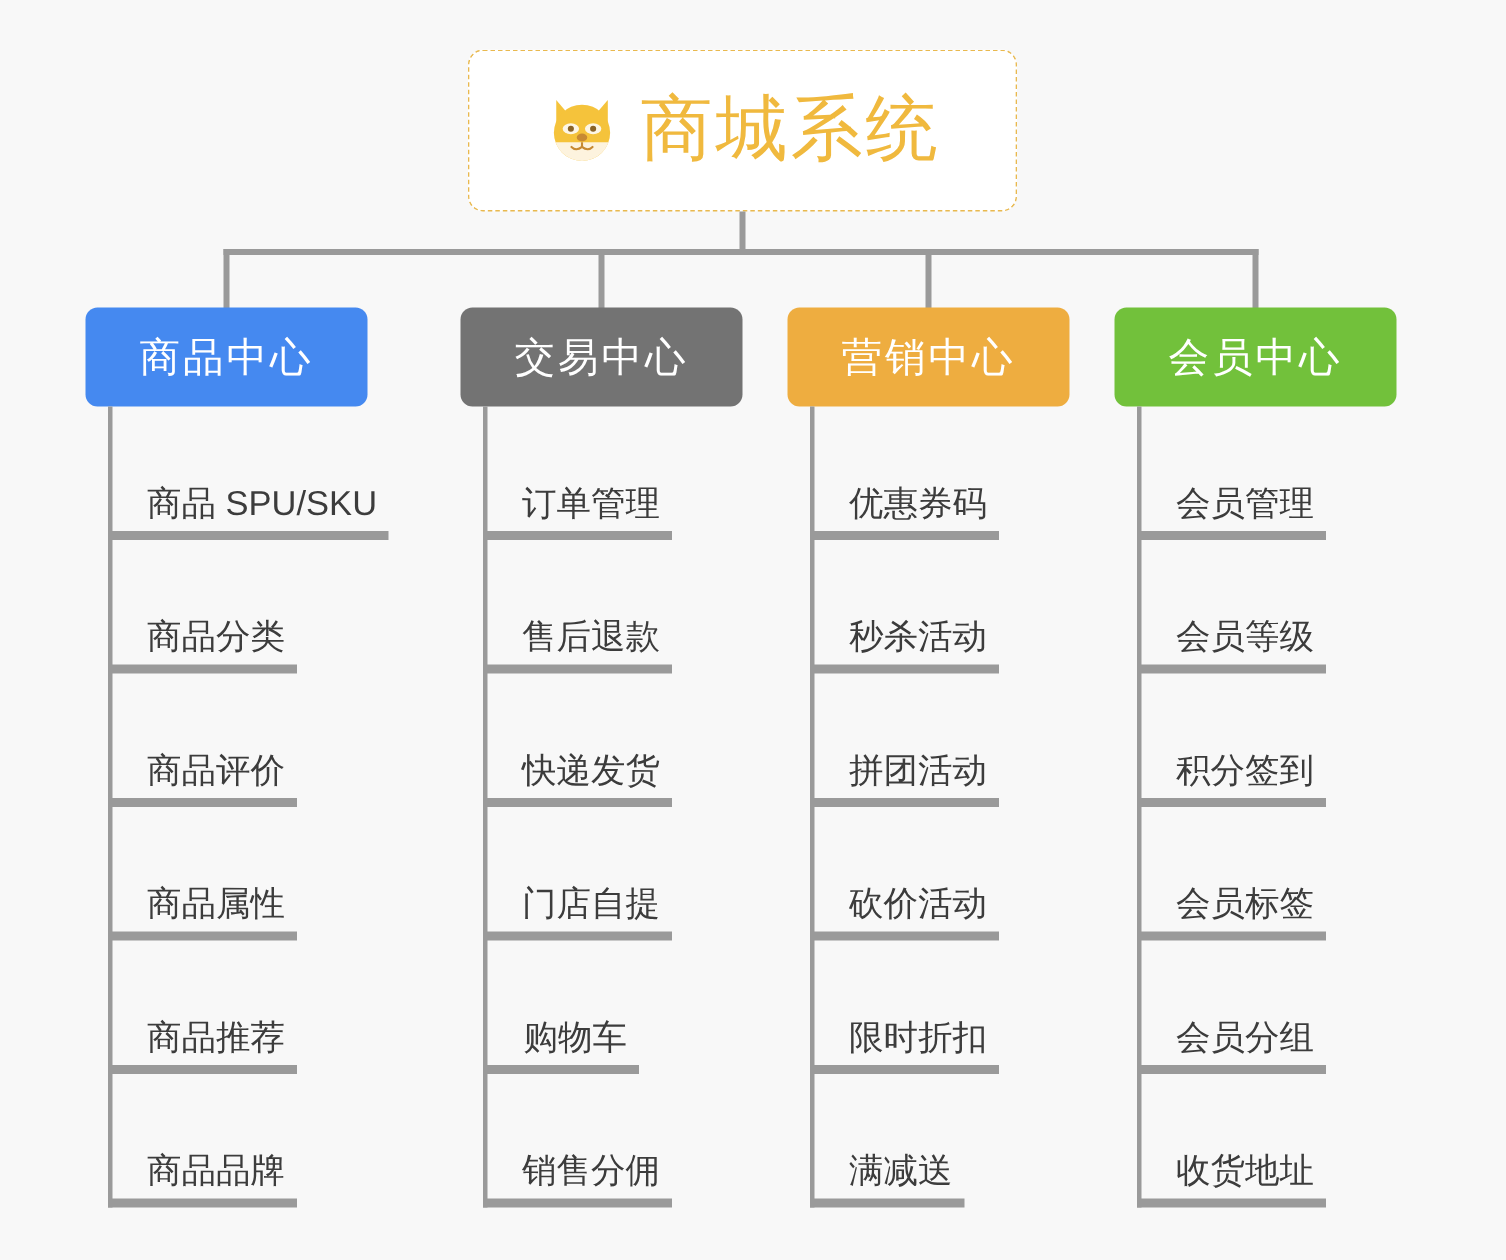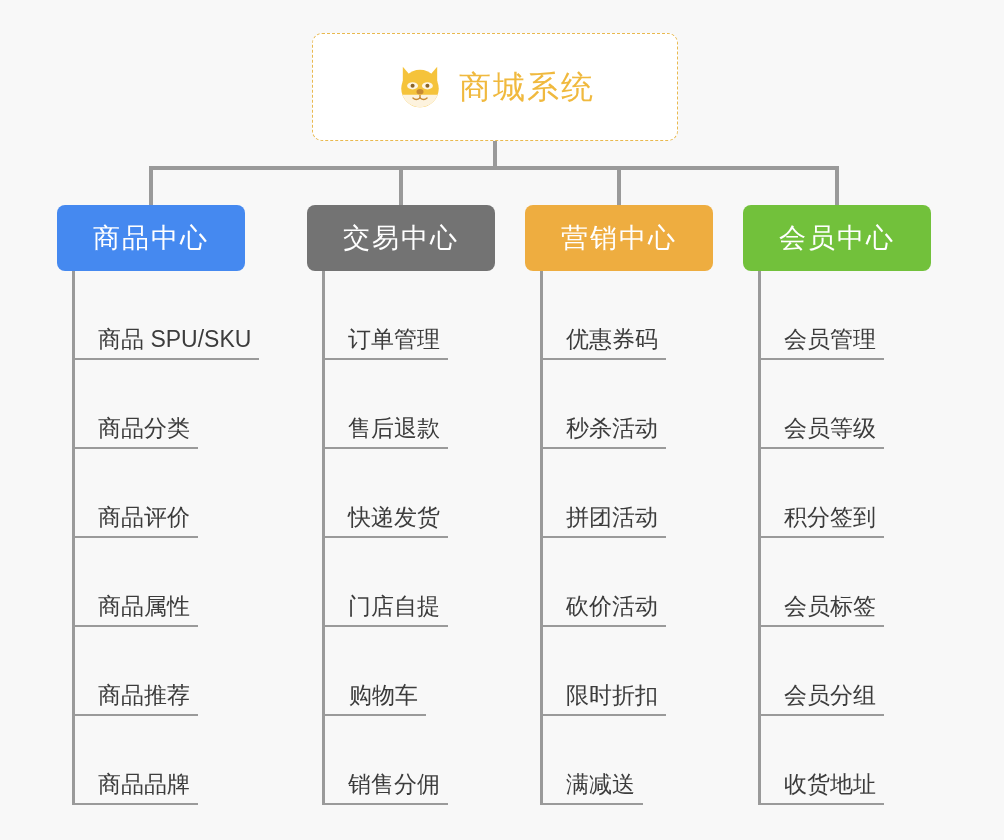--- a/index.html
+++ b/index.html
@@ -36,21 +36,21 @@
     justify-content: center;
     gap: 14px;
   }
   .root-emoji {
     width: 50px;
     height: 50px;
     flex: 0 0 auto;
     display: block;
   }
   .root-title {
-    font-size: 32px;
+    font-size: 48px;
     color: #f0b93e;
     letter-spacing: 2px;
     line-height: 1;
     white-space: nowrap;
   }
 
   
   .conn {
     position: absolute;
     background: #9a9a9a;
@@ -108,21 +108,21 @@
     height: 89px;
     display: flex;
     align-items: flex-end;
     box-sizing: border-box;
   }
   .leaf-text {
     font-size: 23px;
     color: #3c3c3c;
     white-space: nowrap;
     padding: 0 8px 6px 26px;
-    border-bottom: 2px solid #15803d;
+    border-bottom: 6px solid #15803d;
     line-height: 1.15;
   }
 </style>
 </head>
 <body>
 
 <div id="chart">
 
   <div class="root-node">
     <svg class="root-emoji" viewBox="0 0 64 64" aria-hidden="true">

